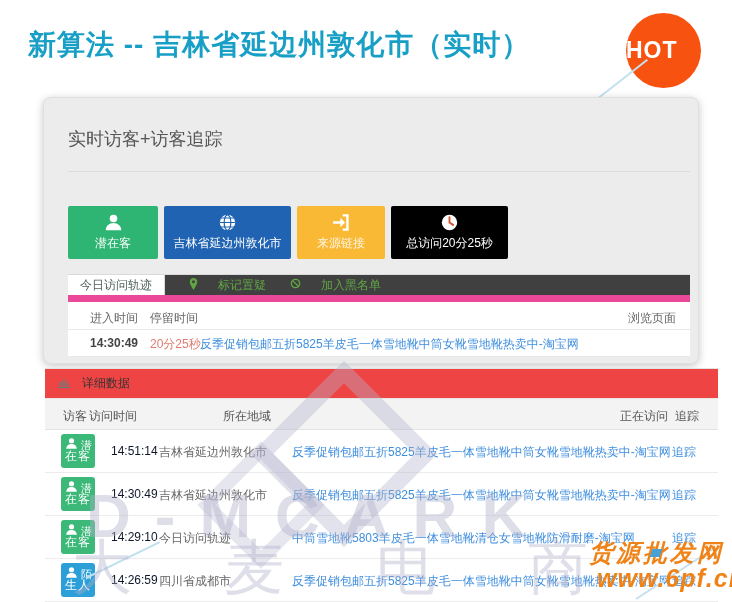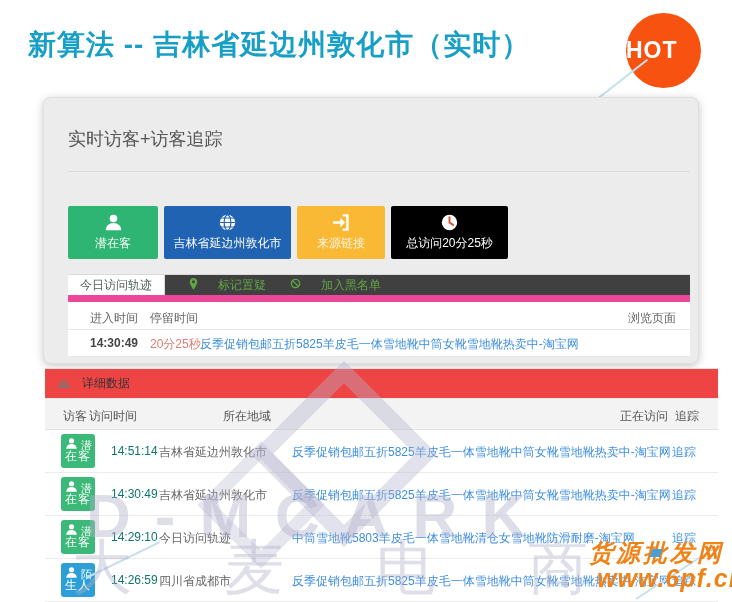--- a/index.html
+++ b/index.html
@@ -62,21 +62,21 @@
   .dc-visitor{left:18px;} .dc-time{left:44px;} .dc-region{left:178px;}
   .dc-visiting{left:575px;} .dc-track{left:630px;}
 
   .drow{height:42px;border-bottom:1px solid #ececec;position:relative;background:#fff;}
   .badge{position:absolute;left:16px;top:4px;width:34px;height:34px;border-radius:3px;color:#fff;}
   .badge-green{background:#3cb878;}
   .badge-blue{background:#2d9fd8;}
   .b-top{position:absolute;left:4px;top:3px;display:flex;align-items:center;}
   .b-char{font-size:11px;margin-left:3px;}
   .b-bot{position:absolute;left:0;right:0;bottom:3px;text-align:center;font-size:12px;letter-spacing:1px;}
-  .d-time{position:absolute;left:66px;top:14px;color:#0f766e;}
+  .d-time{position:absolute;left:66px;top:14px;color:#0f172a;}
   .d-region{position:absolute;left:114px;top:14px;color:#666;}
   .d-visiting{position:absolute;left:247px;top:14px;color:#3e8ede;text-decoration:none;white-space:nowrap;}
   .d-track{position:absolute;right:22px;top:14px;color:#3e8ede;text-decoration:none;}
 
   
   .wm{position:absolute;pointer-events:none;z-index:5;}
   .wm-cube1{left:278px;top:388px;width:100px;height:100px;border:16px solid rgba(178,178,204,.38);
             transform:rotate(45deg);}
   .wm-cube2{left:216px;top:460px;width:64px;height:64px;border:13px solid rgba(178,178,204,.32);
             transform:rotate(45deg);}

